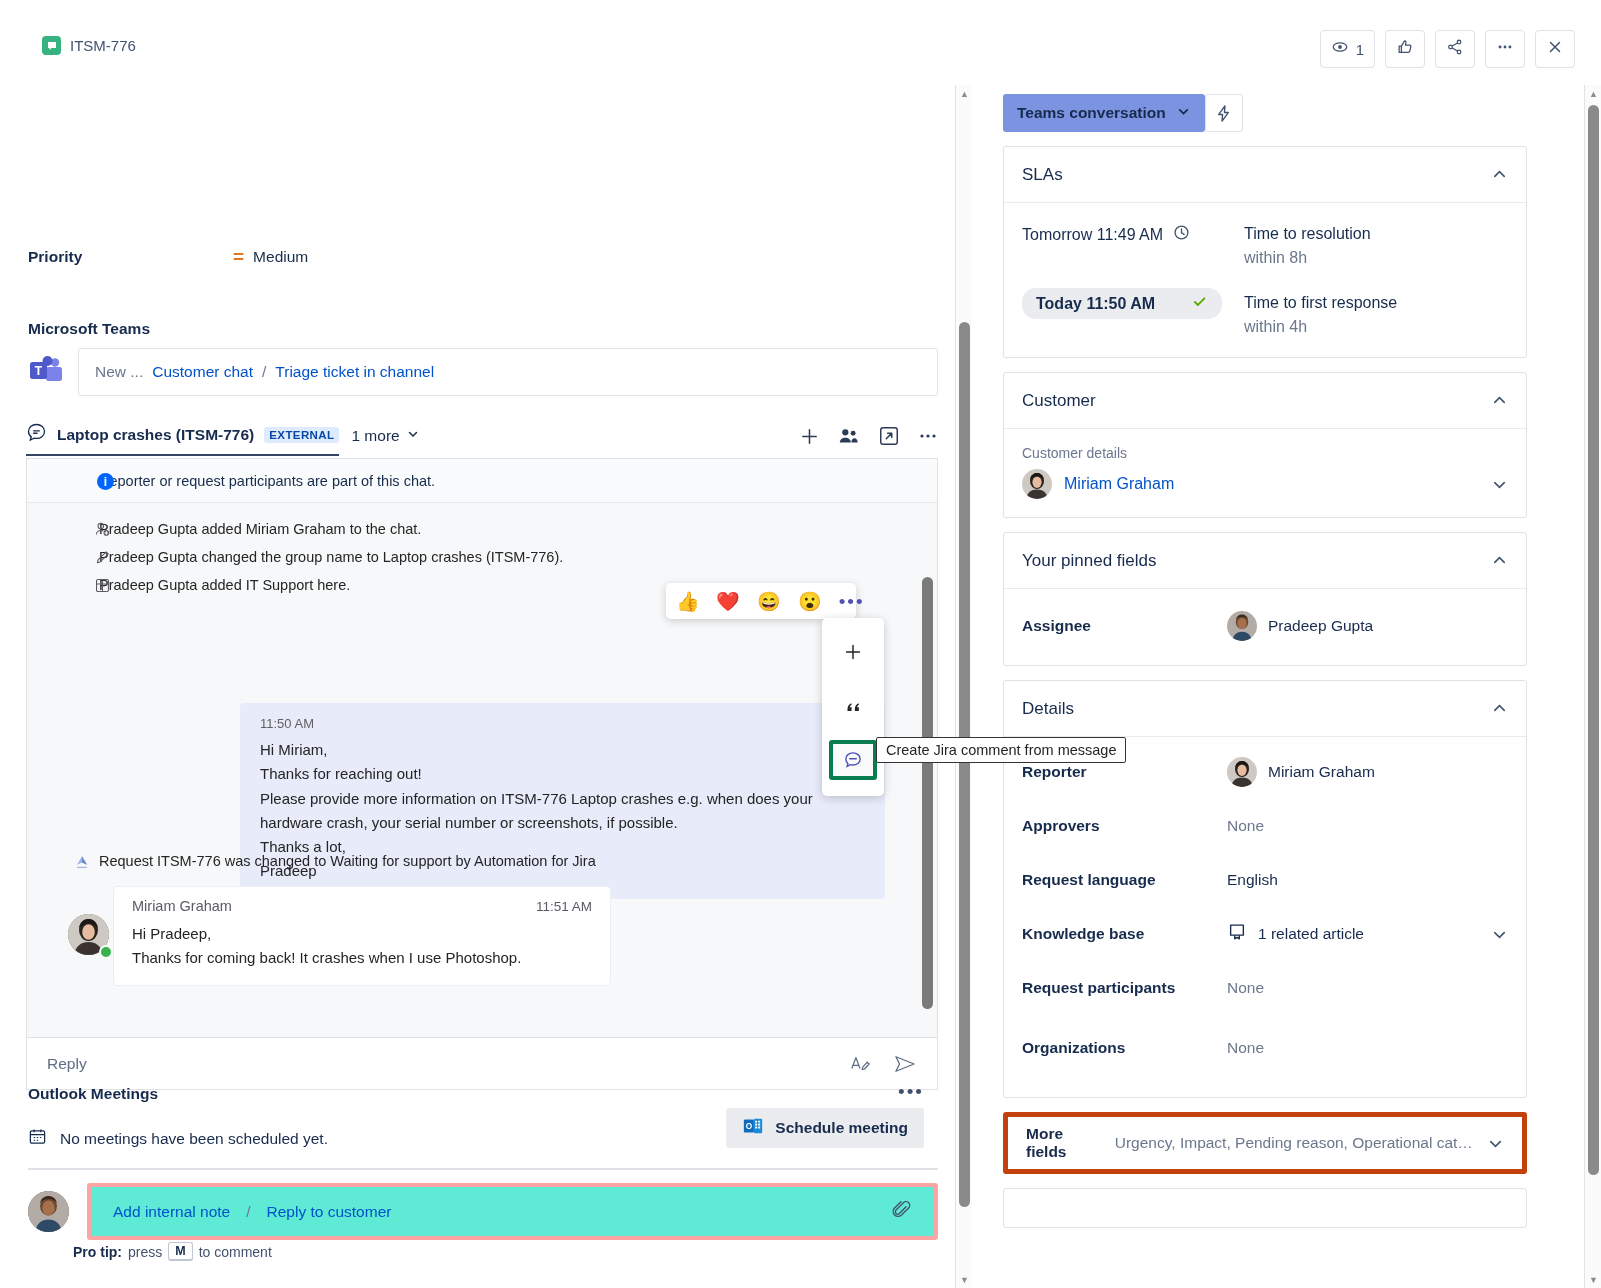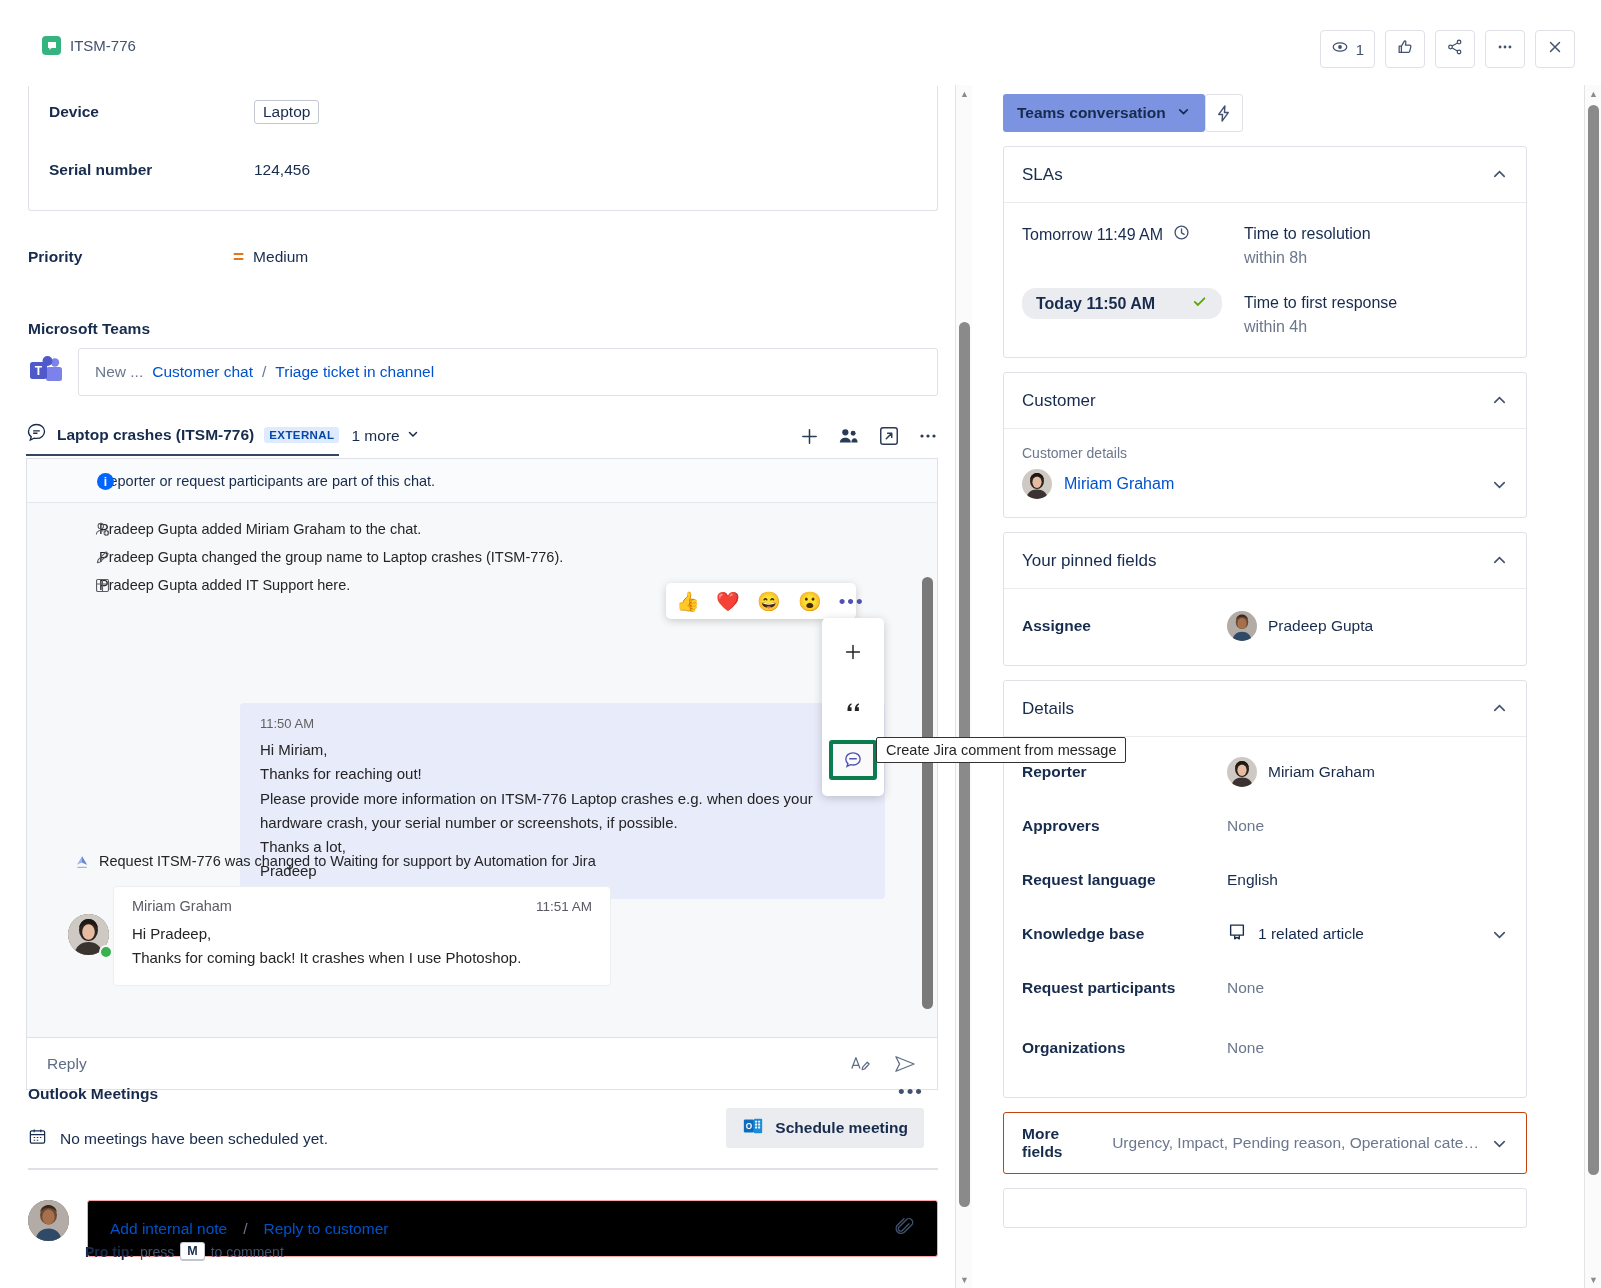--- a/index.html
+++ b/index.html
@@ -85,23 +85,23 @@
 
   .outlook-title { position:absolute; left:28px; top:1003px; font-size:15.5px; font-weight:bold; color:#172b4d; }
   .outlook-more { position:absolute; right:28px; top:1000px; color:#42526e; cursor:pointer; font-size:19px; letter-spacing:2px; line-height:1; }
   .outlook-empty { position:absolute; left:28px; top:1045px; display:flex; align-items:center; gap:13px; font-size:15.5px; color:#172b4d; }
   .sched-btn { position:absolute; right:28px; top:1026px; height:40px; background:#ebecf0; border:none; border-radius:3px;
                display:flex; align-items:center; gap:11px; padding:0 16px; font-size:15.5px; font-weight:bold; color:#172b4d; cursor:pointer; }
   .divider { position:absolute; left:28px; top:1086px; width:910px; height:2px; background:#dfe1e6; }
 
   .commentbar { position:absolute; left:28px; top:1101px; width:910px; display:flex; align-items:center; gap:18px; }
   .cb-avatar { width:41px; height:41px; border-radius:50%; overflow:hidden; background:#6e5a4f; flex:none; }
-  .cb-input { flex:1; height:57px; border:1px solid #fca5a5; border-radius:3px; background:#000000; display:flex; align-items:center; padding:0 22px; gap:16px; font-size:15.5px;margin-top:17px; }
+  .cb-input { flex:1; height:57px; border:4px solid #fca5a5; border-radius:3px; background:#5eead4; display:flex; align-items:center; padding:0 22px; gap:16px; font-size:15.5px; }
   .protip { position:absolute; left:73px; top:1160px; font-size:14px; color:#42526e; display:flex; align-items:center; gap:6px; }
-  .protip b { color:#172b4d;margin-left:12px; }
+  .protip b { color:#172b4d; }
   .kbd { border:1px solid #c1c7d0; border-bottom-width:2px; border-radius:3px; background:#fff; font-size:12.5px; font-weight:bold; padding:1px 6px; color:#172b4d; }
 
   
   .reactbar { position:absolute; left:666px; top:583px; width:190px; height:36px; background:#fff; border-radius:5px;
               box-shadow:0 2px 8px rgba(0,0,0,.18); display:flex; align-items:center; padding:0 10px; gap:17px; z-index:40; }
   .reactbar .emo { font-size:19px; cursor:pointer; line-height:1; }
   .reactbar .dots { margin-left:auto; color:#4f52b2; font-size:19px; letter-spacing:2px; line-height:1; cursor:pointer; }
   .actmenu { position:absolute; left:822px; top:618px; width:62px; height:178px; background:#fff; border-radius:5px;
              box-shadow:0 2px 10px rgba(0,0,0,.2); z-index:41; display:flex; flex-direction:column; align-items:center; padding-top:14px; gap:14px; }
   .actmenu .ai { width:48px; height:40px; display:flex; align-items:center; justify-content:center; color:#242424; cursor:pointer; }
@@ -136,21 +136,21 @@
   .av { width:30px; height:30px; border-radius:50%; overflow:hidden; flex:none; }
   .cust-name { font-size:16px; color:#0052cc; cursor:pointer; }
   .cust-chev { margin-left:auto; color:#42526e; display:flex; cursor:pointer; }
 
   .drow { display:flex; align-items:center; min-height:54px; }
   .dlabel { width:205px; flex:none; font-size:15.5px; font-weight:bold; color:#172b4d; }
   .dval { font-size:15.5px; color:#172b4d; display:flex; align-items:center; gap:11px; }
   .dval.none { color:#6b778c; }
   .dchev { margin-left:auto; color:#42526e; display:flex; cursor:pointer; }
 
-  .morefields { margin:14px 18px 0 18px; border:1px solid #c2410c; border-radius:3px; background:#fff;
+  .morefields { margin:14px 18px 0 18px; border:5px solid #c2410c; border-radius:3px; background:#fff;
                 height:62px; display:flex; align-items:center; padding:0 18px; gap:9px; cursor:pointer; }
   .mf-t { font-size:15.5px; font-weight:bold; color:#172b4d; }
   .mf-s { font-size:15.5px; color:#6b778c; overflow:hidden; text-overflow:ellipsis; white-space:nowrap; }
   .stub-card { margin:14px 18px 0 18px; border:1px solid #dfe1e6; border-radius:3px; height:40px; background:#fff; }
 
   
   .sbar { position:absolute; width:17px; background:#fbfbfb; border-left:1px solid #e3e3e3; }
   .sbar .arrow { position:absolute; left:0; width:17px; height:17px; display:flex; align-items:center; justify-content:center; color:#8b8b8b; font-size:9px; }
   .sbar .thumb { position:absolute; left:3px; width:11px; border-radius:6px; background:#8a8a8a; }
 </style>
@@ -204,30 +204,20 @@
         <span>
           <svg width="18" height="18" viewBox="0 0 20 20" stroke="#42526e" stroke-width="1.6" stroke-linecap="round">
             <path d="M5 5l10 10M15 5L5 15"></path>
           </svg></span>
       </div>
     </div>
   </div>
 
   <div class="main">
 
-    <div class="fieldbox">
-      <div class="frow" style="left:20px; top:14px;">
-        <span class="flabel" style="width:205px;">Device</span>
-        <span class="pill-val">Laptop</span>
-      </div>
-      <div class="frow" style="left:20px; top:75px;">
-        <span class="flabel" style="width:205px;">Serial number</span>
-        <span class="fval">124,456</span>
-      </div>
-    </div>
 
     <div class="priority-row">
       <span class="flabel" style="width:205px;">Priority</span>
       <span class="prio-ic">=</span>
       <span class="fval">Medium</span>
     </div>
 
     <div class="sec-title" style="left:28px; top:238px;">Microsoft Teams</div>
 
     <div class="teams-row">

